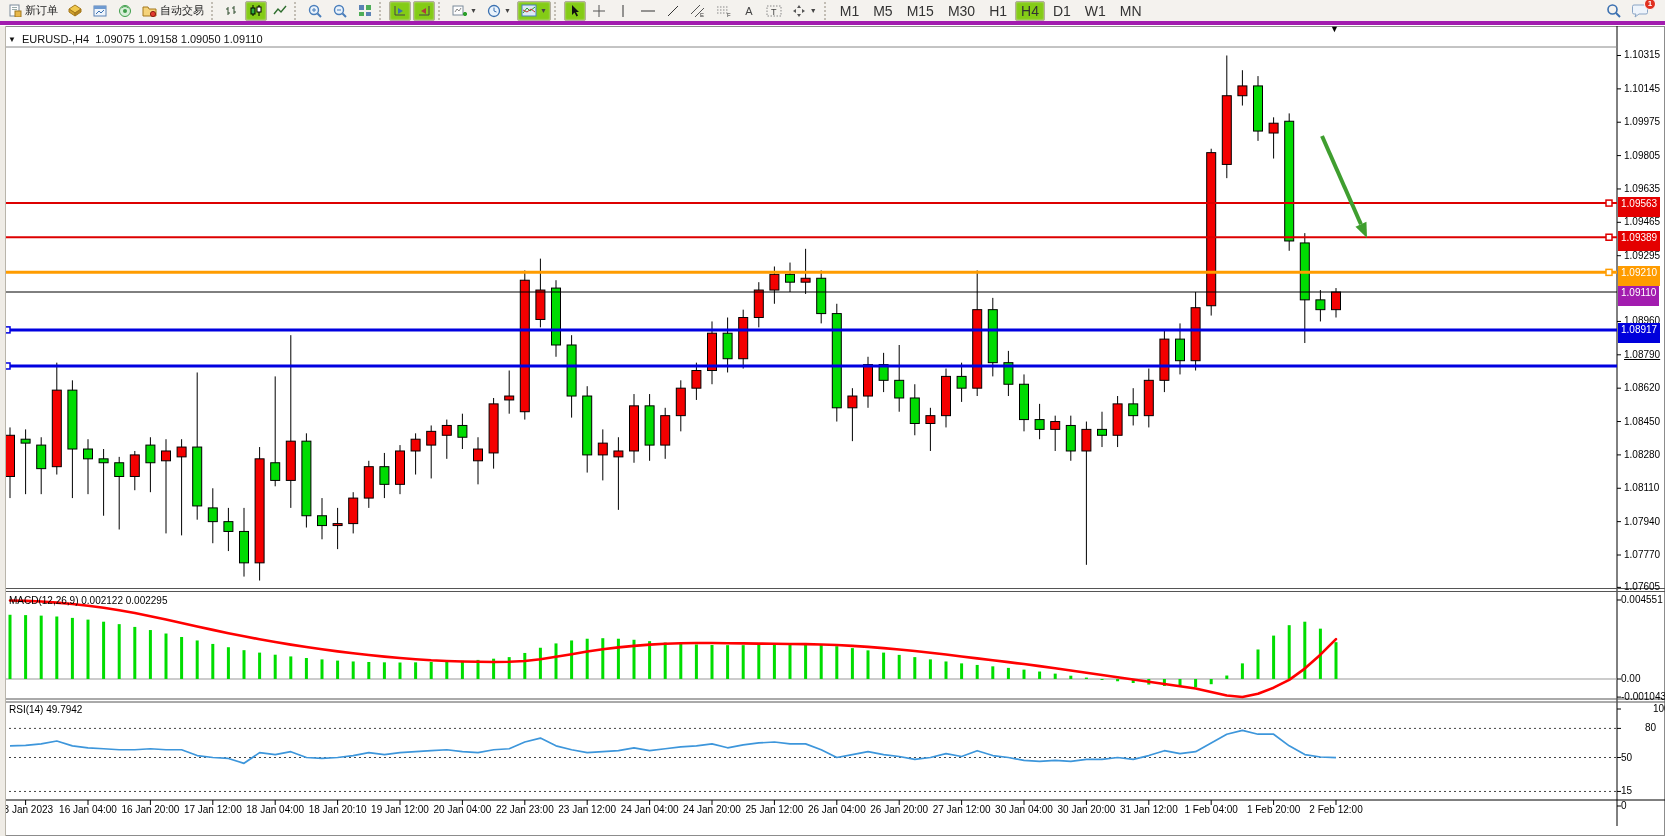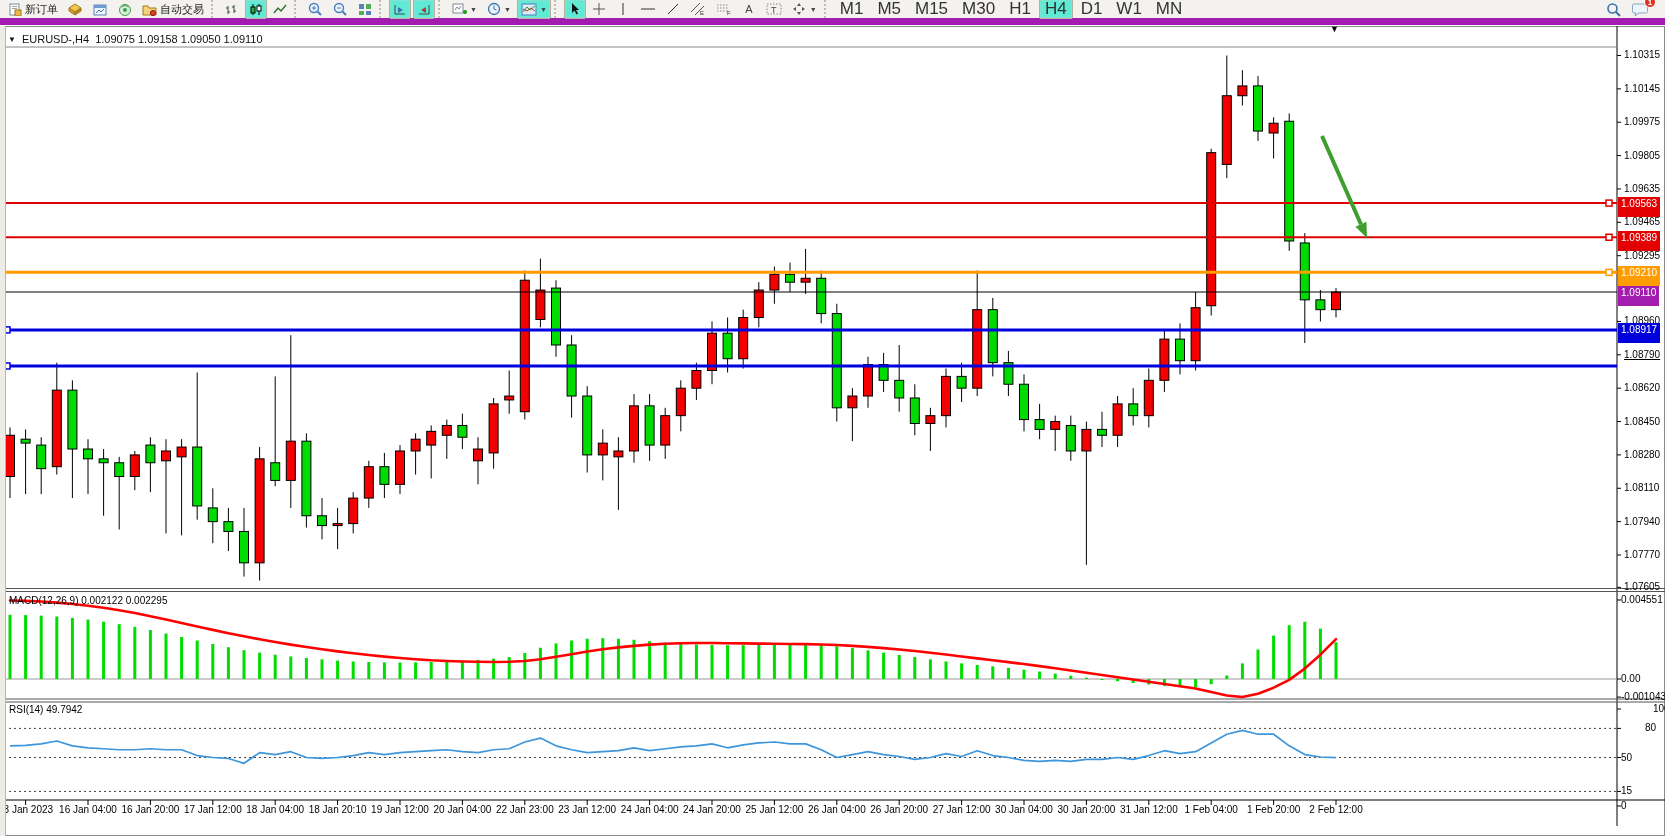--- a/index.html
+++ b/index.html
@@ -2,31 +2,31 @@
 <html><head>
 <meta charset="utf-8">
 <style>
   * { margin:0; padding:0; box-sizing:border-box; }
   html,body { width:1665px; height:836px; overflow:hidden; background:#ffffff;
               font-family:"Liberation Sans","DejaVu Sans",sans-serif; }
   #root { position:relative; width:1665px; height:836px; background:#fff; }
 
   
   #toolbar { position:absolute; left:0; top:0; width:1665px; height:25px;
-             background:#f4f2ee; border-bottom:7px solid #a21caf; z-index:30;
+             background:#f4f2ee; border-bottom:4px solid #a21caf; z-index:30;
              display:flex; align-items:center; padding:0 4px; }
   .tb-sep { width:7px; height:18px; margin:0 2px;
             border-left:2px dotted #c2bdb4; }
   .tb-btn { height:20px; min-width:22px; display:flex; align-items:center; justify-content:center;
             padding:0 3px; margin:0 1px; border:1px solid transparent; border-radius:2px;
             font-size:11px; color:#222; cursor:default; gap:3px; }
-  .tb-btn.pressed { background:#5eead4; border:1px solid #b4af9f; box-shadow:inset 0 0 2px #d8d4c8; }
+  .tb-btn.pressed { background:#84cc16; border:1px solid #b4af9f; box-shadow:inset 0 0 2px #d8d4c8; }
   .tb-btn .caret { font-size:7px; color:#444; }
   .tb-btn svg { display:block; }
-  .tf-btn { font-size:17px; color:#333; padding:0 5px; }
+  .tf-btn { font-size:14px; color:#333; padding:0 5px; }
   #tb-right { margin-left:auto; display:flex; align-items:center; }
   .badge { position:absolute; right:-4px; top:-4px; width:12px; height:12px; border-radius:50%;
            background:#e03020; color:#fff; font-size:8px; font-weight:bold;
            display:flex; align-items:center; justify-content:center; border:1px solid #fff; }
 
   
   #chartwin { position:absolute; left:0; top:26px; width:1665px; height:810px;
               border:1px solid #8c8c8c; background:#fff; }
   #leftframe { position:absolute; left:0; top:26px; width:6px; height:810px;
                background:#efece6; border-right:1px solid #b9b5ab; z-index:5; }

